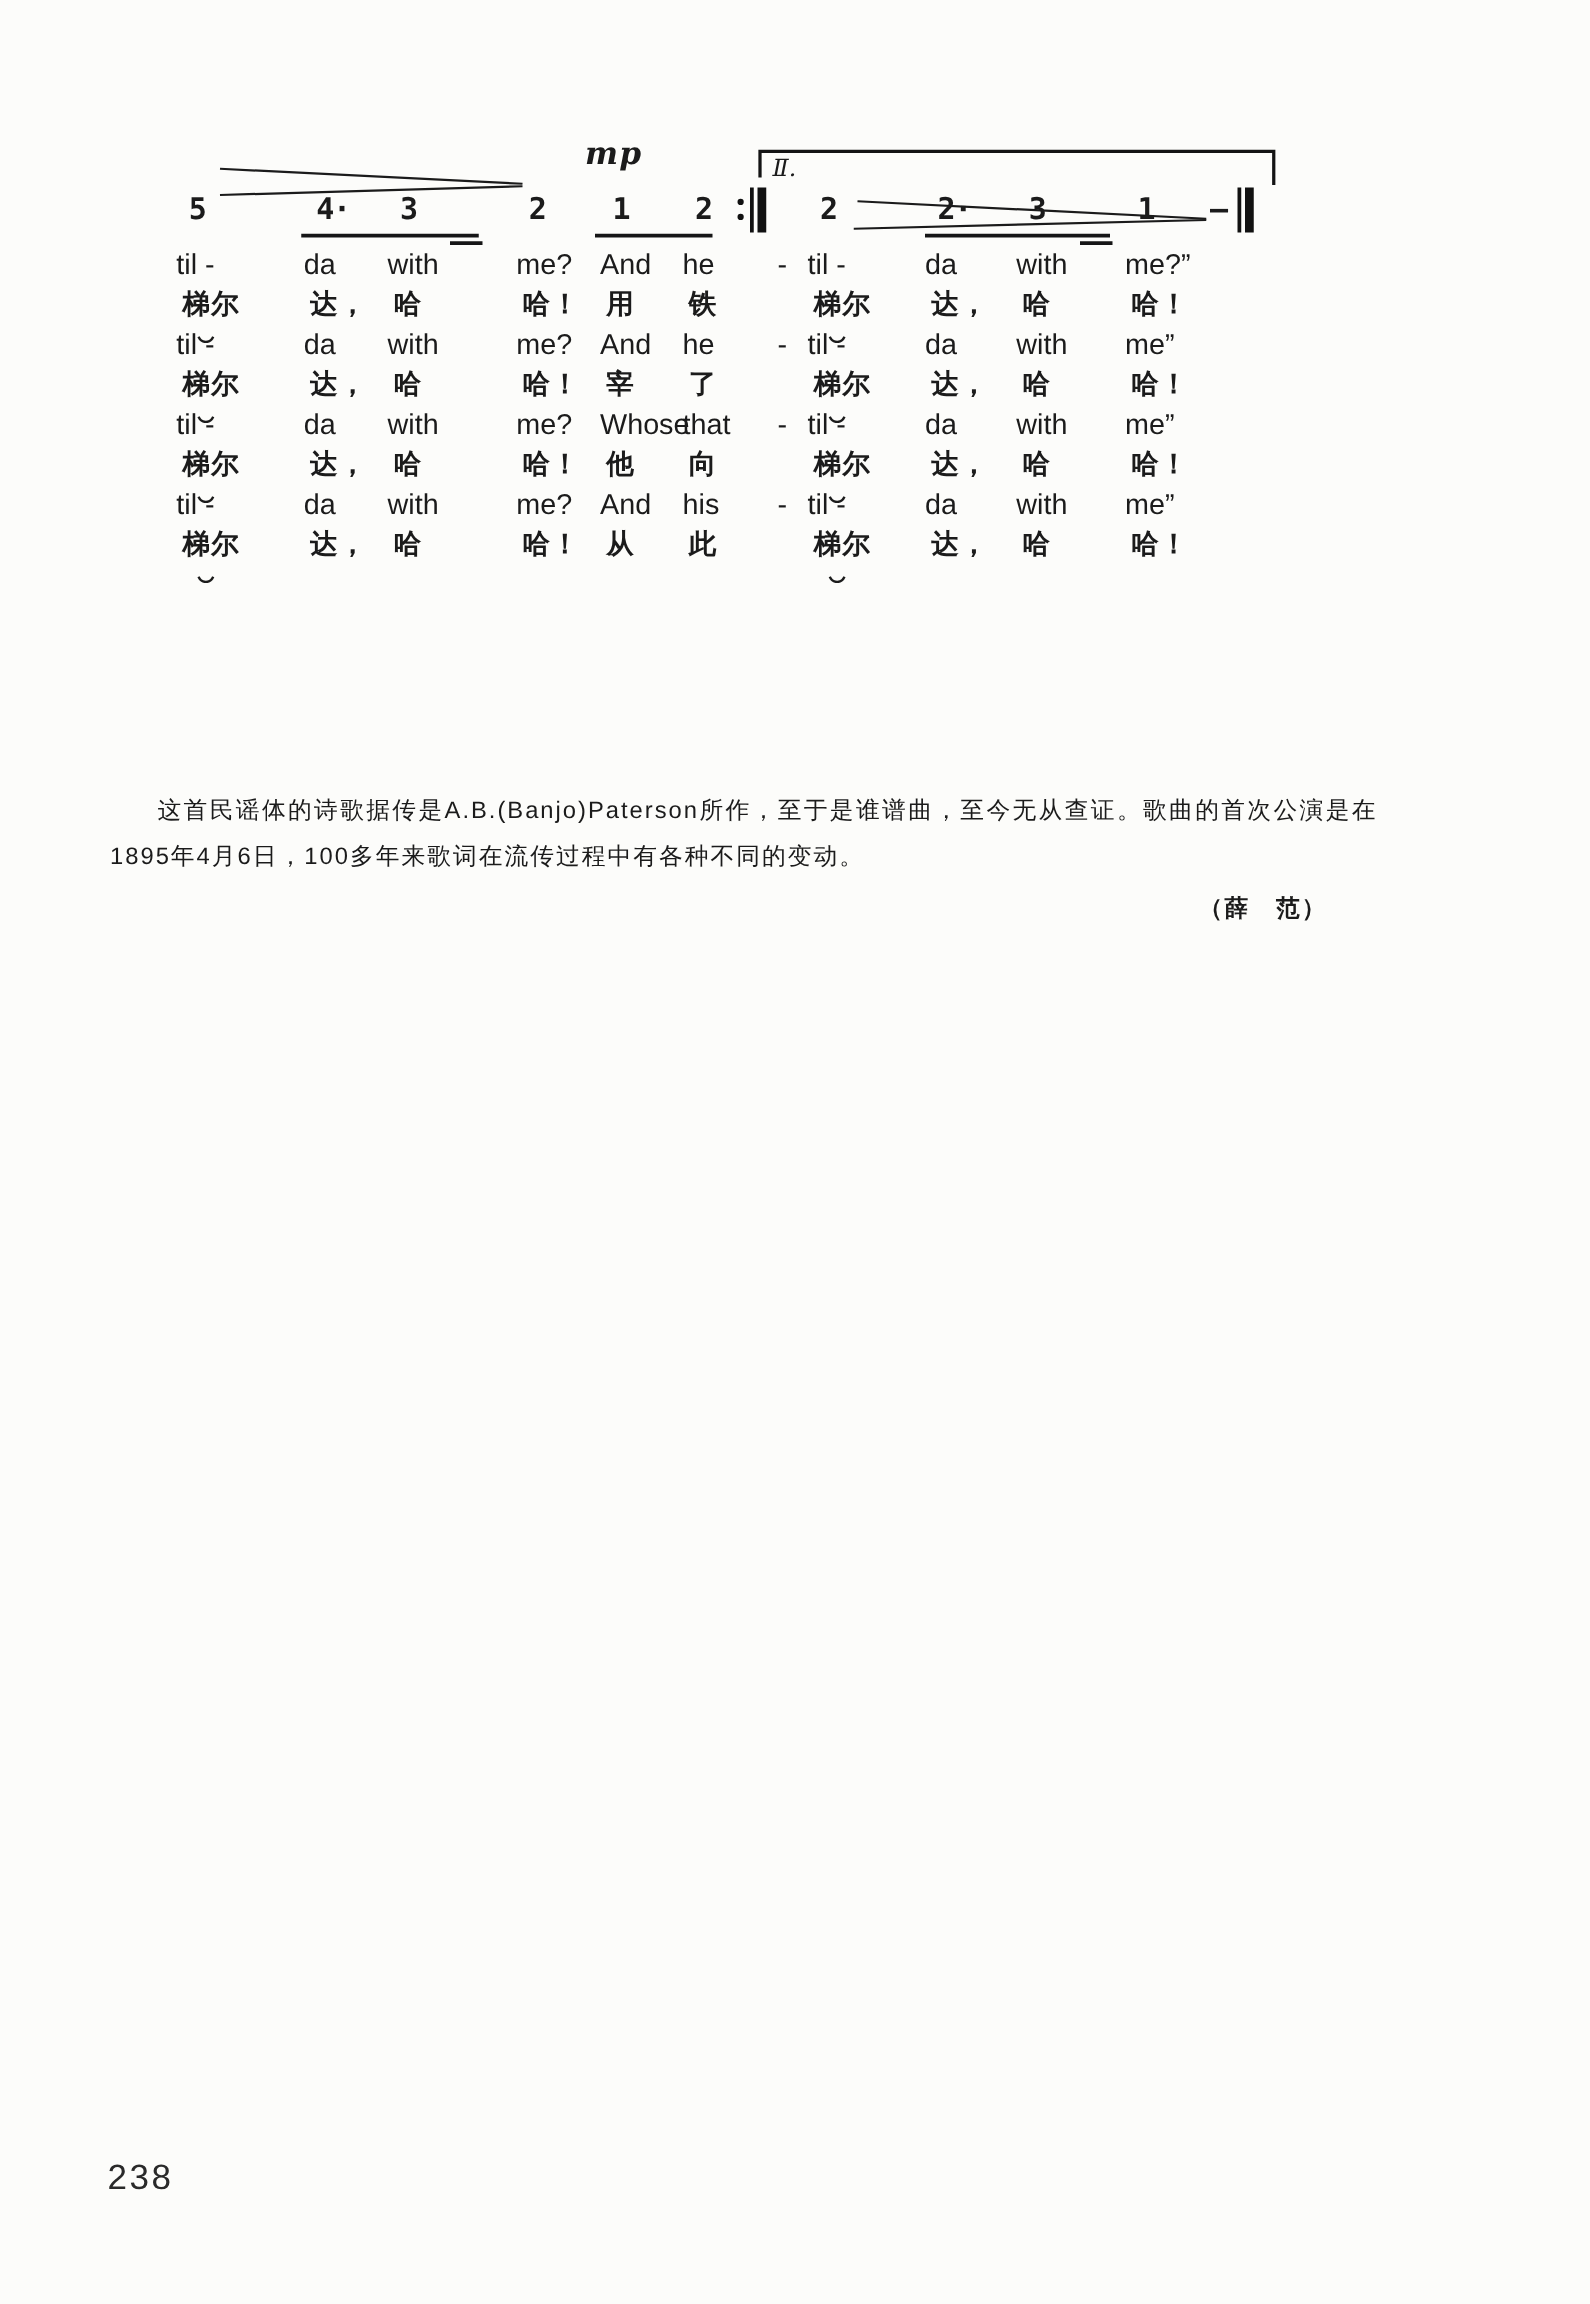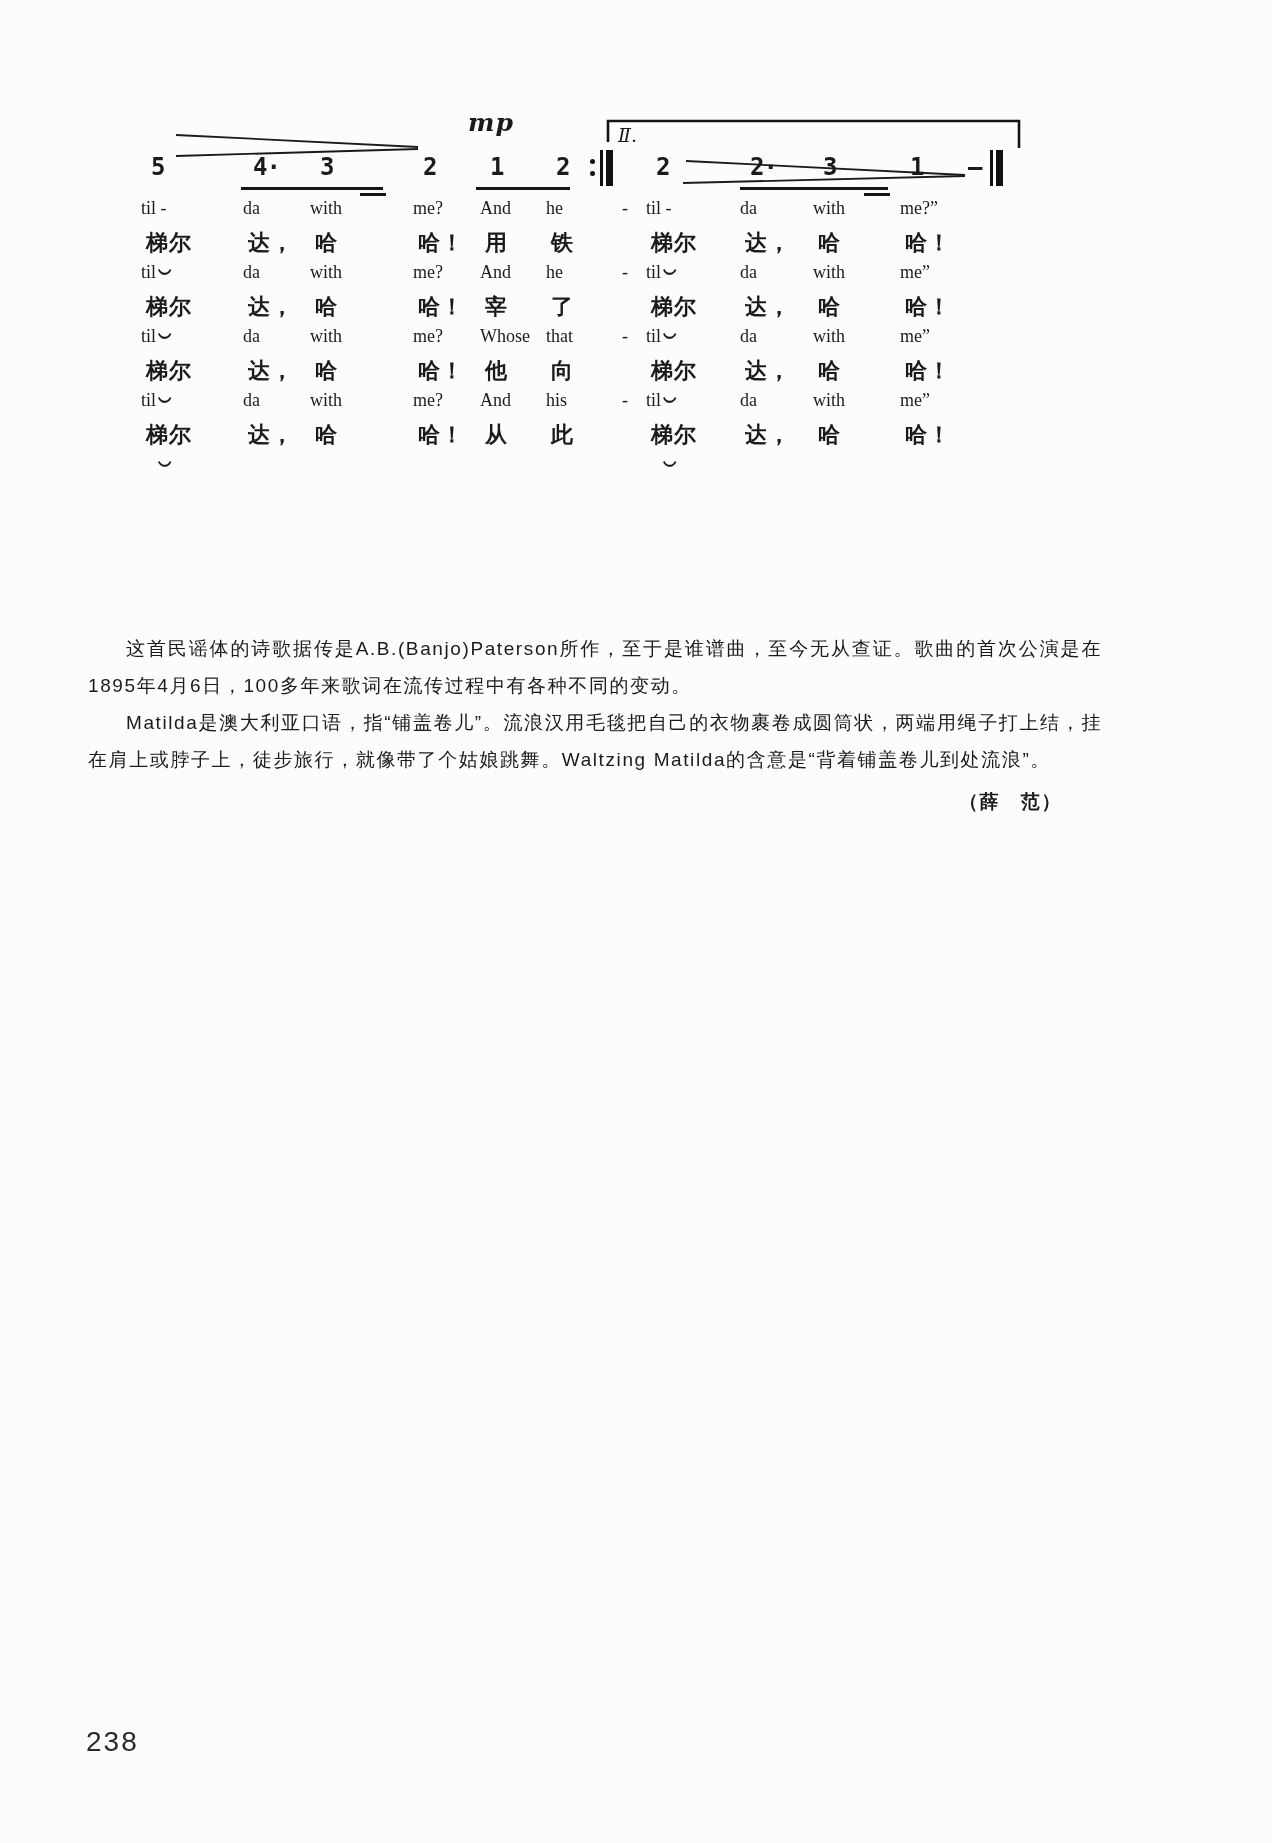--- a/index.html
+++ b/index.html
@@ -34,22 +34,22 @@
   }
   .beam{position:absolute;height:2.5px;background:#161616;}
   .bar{position:absolute;top:150px;height:36px;}
   .bar .thin{position:absolute;top:0;width:2.5px;height:36px;background:#111;}
   .bar .thick{position:absolute;top:0;width:7px;height:36px;background:#111;}
   .bar .dot{position:absolute;width:5px;height:5px;border-radius:50%;background:#111;}
   
   .lyric-row{position:absolute;left:0;width:1272px;height:28px;}
   .lyric-row .lyric-cell{position:absolute;top:0;white-space:nowrap;}
   .lyric-row.en .lyric-cell{
-    font-family:Liberation Serif, serif;
-    font-size:18px;font-weight:500;
+    font-family:Liberation Sans, sans-serif;
+    font-size:23px;font-weight:500;
   }
   .lyric-row.zh .lyric-cell{
     font-size:22px;font-weight:600;margin-left:5px;letter-spacing:1px;
   }
   .lyric-cell.tied::after{
     content:"‿";
     position:absolute;left:12px;top:17px;
     font-size:22px;font-weight:bold;
   }
   
@@ -224,18 +224,17 @@
           <span class="lyric-cell tied" style="left: 618px;">梯尔</span>
           <span class="lyric-cell" style="left: 712px;">达，</span>
           <span class="lyric-cell" style="left: 785px;">哈</span>
           <span class="lyric-cell" style="left: 872px;">哈！</span>
         </div>
       </div>
   </div>
 
   <div class="commentary">
     <p>这首民谣体的诗歌据传是A.B.(Banjo)Paterson所作，至于是谁谱曲，至今无从查证。歌曲的首次公演是在1895年4月6日，100多年来歌词在流传过程中有各种不同的变动。</p>
-    <p>Matilda是澳大利亚口语，指“铺盖卷儿”。流浪汉用毛毯把自己的衣物裹卷成圆筒状，两端用绳子打上结，挂在肩上或脖子上，徒步旅行，就像带了个姑娘跳舞。Waltzing Matilda的含意是“背着铺盖卷儿到处流浪”。</p>
     <div class="attribution">（薛　范）</div>
   </div>
 
   <div class="page-number">238</div>
 </div>
 
 </body></html>

